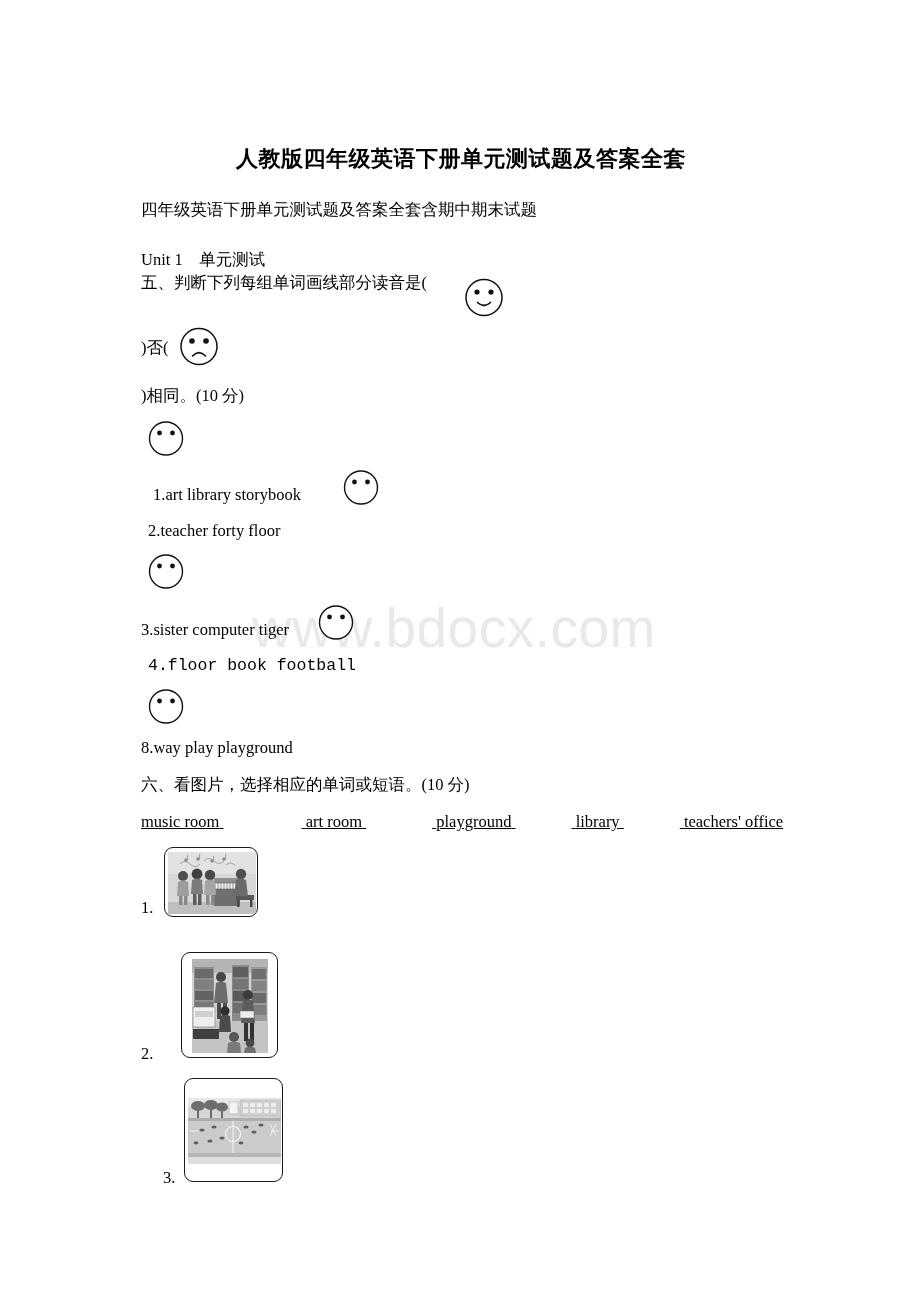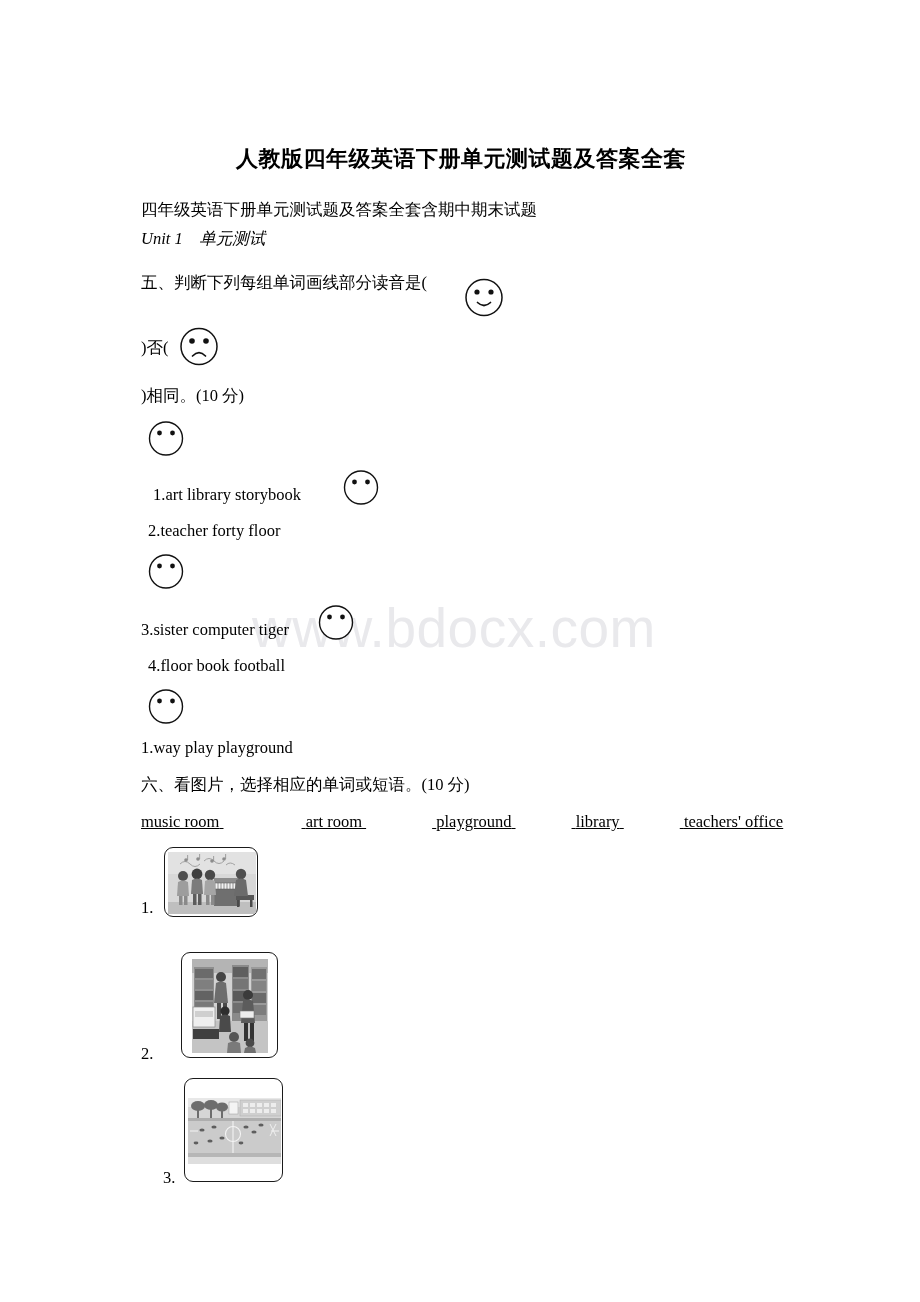--- a/index.html
+++ b/index.html
@@ -113,21 +113,21 @@
 <div id="page">
 
   <div class="watermark">www.bdocx.com</div>
 
   <div class="content">
 
     <div class="doc-title">人教版四年级英语下册单元测试题及答案全套</div>
 
     <div class="ln" style="top:199px;">四年级英语下册单元测试题及答案全套含期中期末试题</div>
 
-    <div class="ln" style="top:228px;font-style:italic;">Unit 1　单元测试</div>
+    <div class="ln" style="top:249px;">Unit 1　单元测试</div>
 
     <div class="ln" style="top:272px;">
       <span>五、判断下列每组单词画线部分读音是(</span>
     </div>
     <span class="face face-abs" style="left:322px; top:278px;">
       <svg width="42" height="40" viewBox="0 0 42 40">
         <circle cx="21" cy="19.5" r="18" fill="#fff" stroke="#111" stroke-width="1.5"></circle>
         <circle cx="14" cy="14" r="2.6" fill="#111"></circle>
         <circle cx="28" cy="14" r="2.6" fill="#111"></circle>
         <path d="M14.5 24.5 Q21 30.5 27.5 24.5" fill="none" stroke="#111" stroke-width="1.7" stroke-linecap="round"></path>
@@ -185,34 +185,34 @@
       <span>3.sister computer tiger</span>
     </div>
     <span class="face face-abs" style="left:176px; top:604px;">
       <svg width="38" height="37" viewBox="0 0 38 37">
         <circle cx="19" cy="18.5" r="16.5" fill="#fff" stroke="#111" stroke-width="1.4"></circle>
         <circle cx="12.5" cy="13" r="2.4" fill="#111"></circle>
         <circle cx="25.5" cy="13" r="2.4" fill="#111"></circle>
       </svg>
     </span>
 
-    <div class="ln indent1" style="top:655px;">
+    <div class="ln indent1" style="top:655px;font-family:Liberation Mono, monospace;">
       <span>4.floor book football</span>
     </div>
 
     <span class="face face-abs" style="left:6px; top:688px;">
       <svg width="38" height="37" viewBox="0 0 38 37">
         <circle cx="19" cy="18.5" r="16.5" fill="#fff" stroke="#111" stroke-width="1.4"></circle>
         <circle cx="12.5" cy="13" r="2.4" fill="#111"></circle>
         <circle cx="25.5" cy="13" r="2.4" fill="#111"></circle>
       </svg>
     </span>
 
     <div class="ln" style="top:737px;">
-      <span>1.way play playground</span>
+      <span>8.way play playground</span>
     </div>
 
     <div class="ln" style="top:774px;">六、看图片，选择相应的单词或短语。(10 分)</div>
 
     <div class="ln" style="top:811px;text-decoration:underline;">
       <span>music room</span>
       <span style="display:inline-block;width:78px;"></span>
       <span>art room</span>
       <span style="display:inline-block;width:66px;"></span>
       <span>playground</span>

